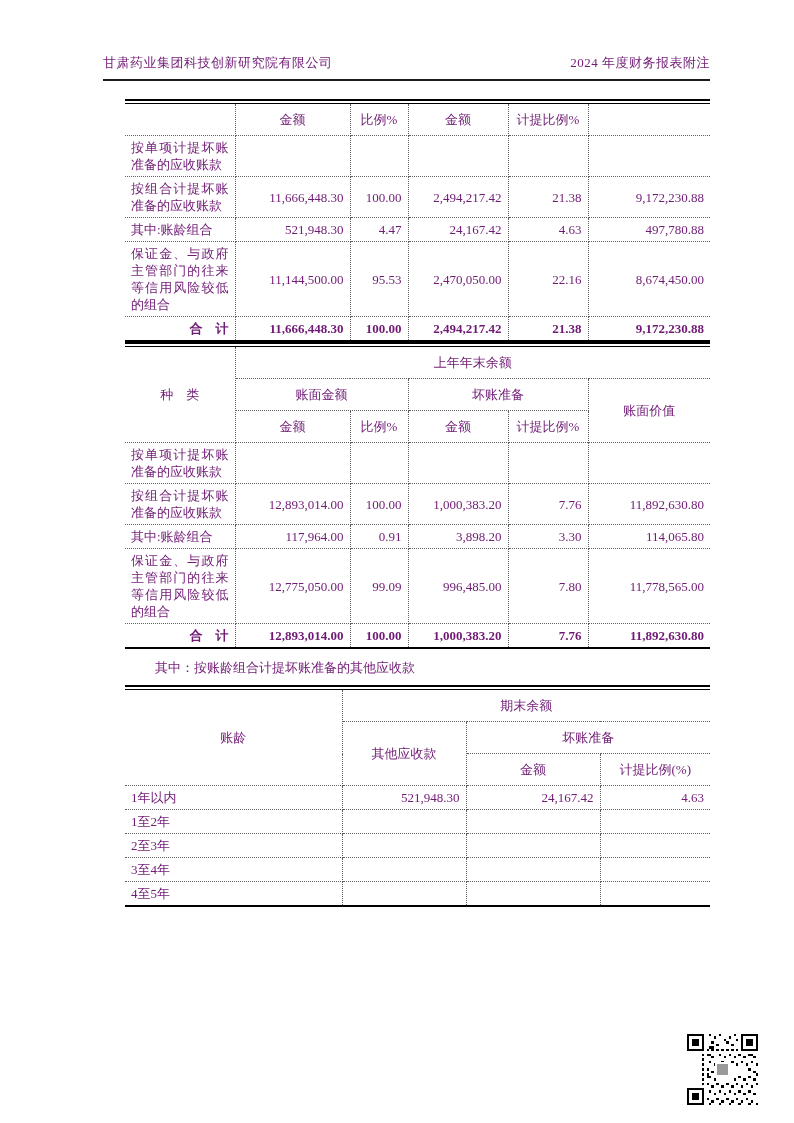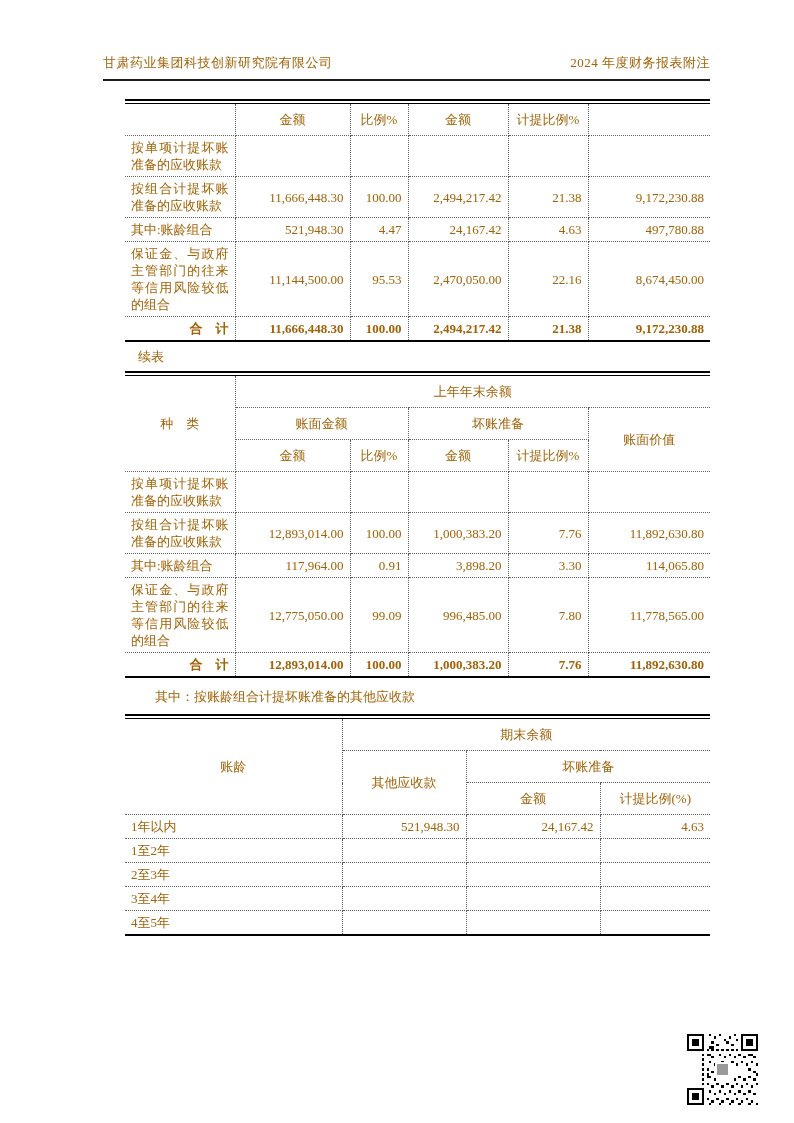--- a/index.html
+++ b/index.html
@@ -1,18 +1,18 @@
 <!DOCTYPE html>
 <html><head>
 <meta charset="utf-8">
 <style>
   html,body { margin:0; padding:0; background:#ffffff; }
   .page {
     position:relative; width:794px; height:1123px; background:#fff;
-    font-family:"Liberation Serif","DejaVu Serif",serif; color:#a16207; overflow:hidden;
+    font-family:"Liberation Serif","DejaVu Serif",serif; color:#701a75; overflow:hidden;
   }
   .doc-header {
     position:absolute; top:54px; left:103px; width:607px;
     display:flex; justify-content:space-between; font-size:13px; letter-spacing:.5px;
   }
   .header-rule {
     position:absolute; top:79px; left:103px; width:607px; height:0;
     border-top:2px solid #1c1c1c;
   }
   .content { position:absolute; top:99px; left:125px; width:585px; }
@@ -112,21 +112,20 @@
           <td class="num">11,666,448.30</td>
           <td class="pct">100.00</td>
           <td class="num">2,494,217.42</td>
           <td class="pct">21.38</td>
           <td class="val">9,172,230.88</td>
         </tr>
       </tbody>
         </table>
     </div>
 
-    <div class="cont-label">续表</div>
 
     <div class="tbl-wrap">
       <table class="fin">
         <colgroup>
           <col style="width:110px">
             <col style="width:115px">
             <col style="width:58px">
           <col style="width:100px">
             <col style="width:80px">
             <col style="width:122px">

